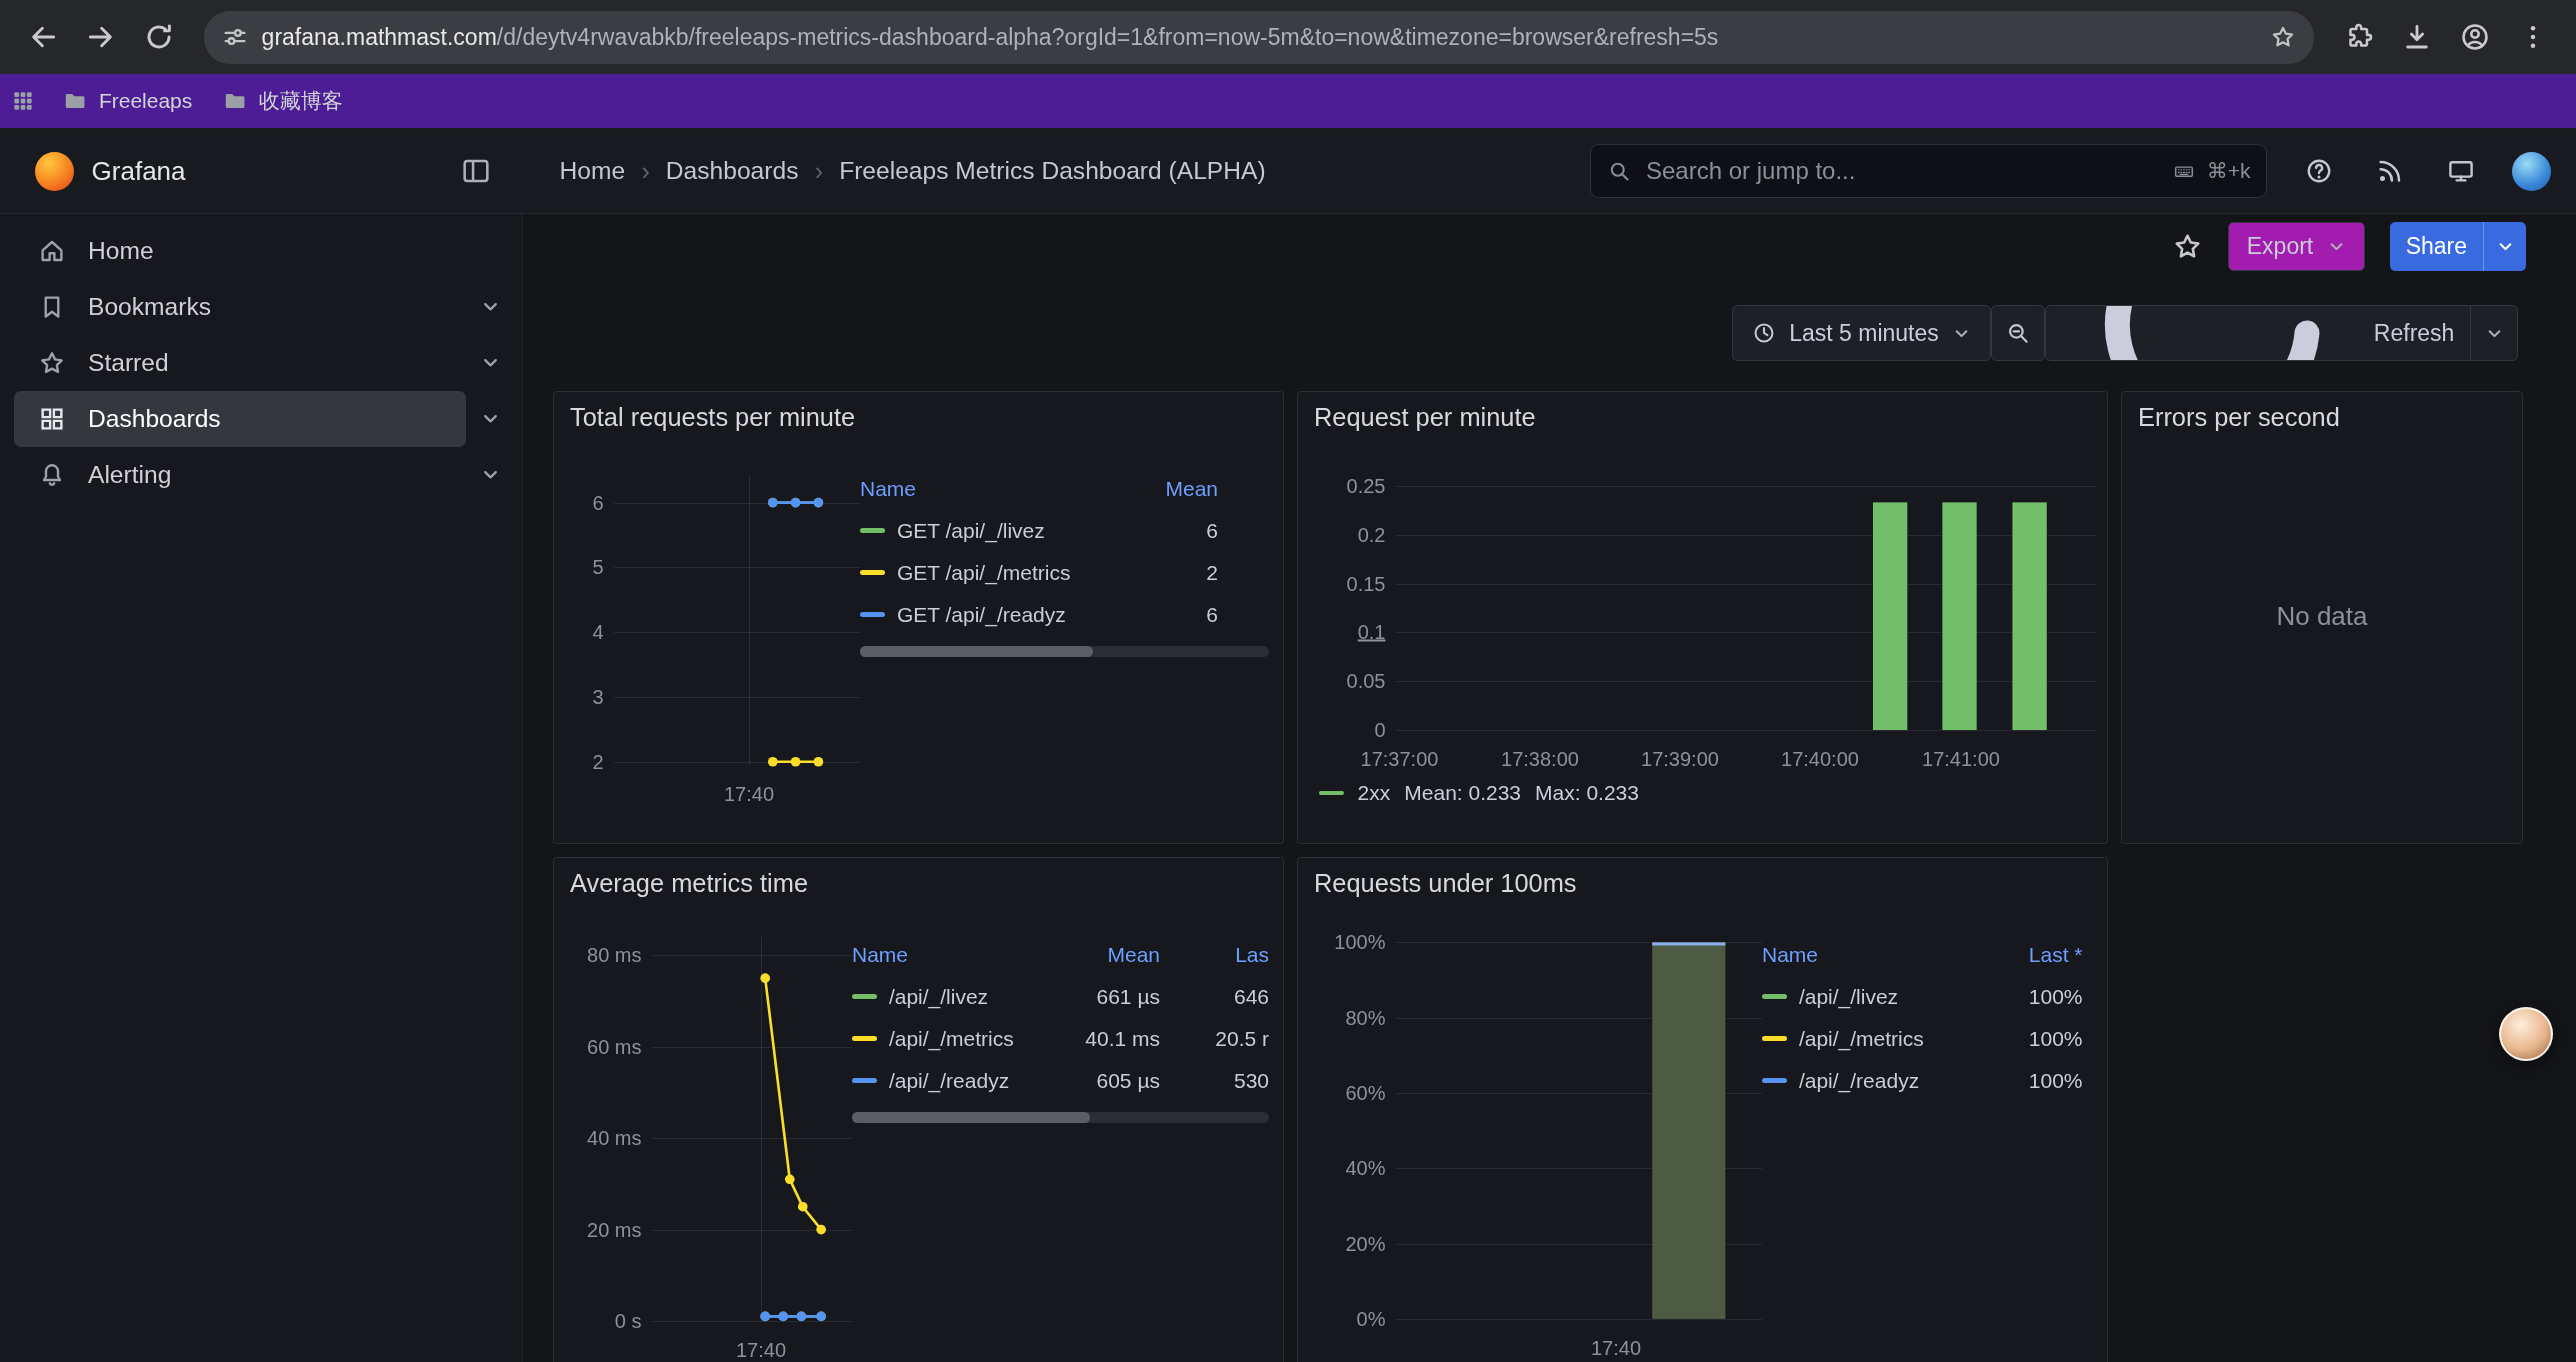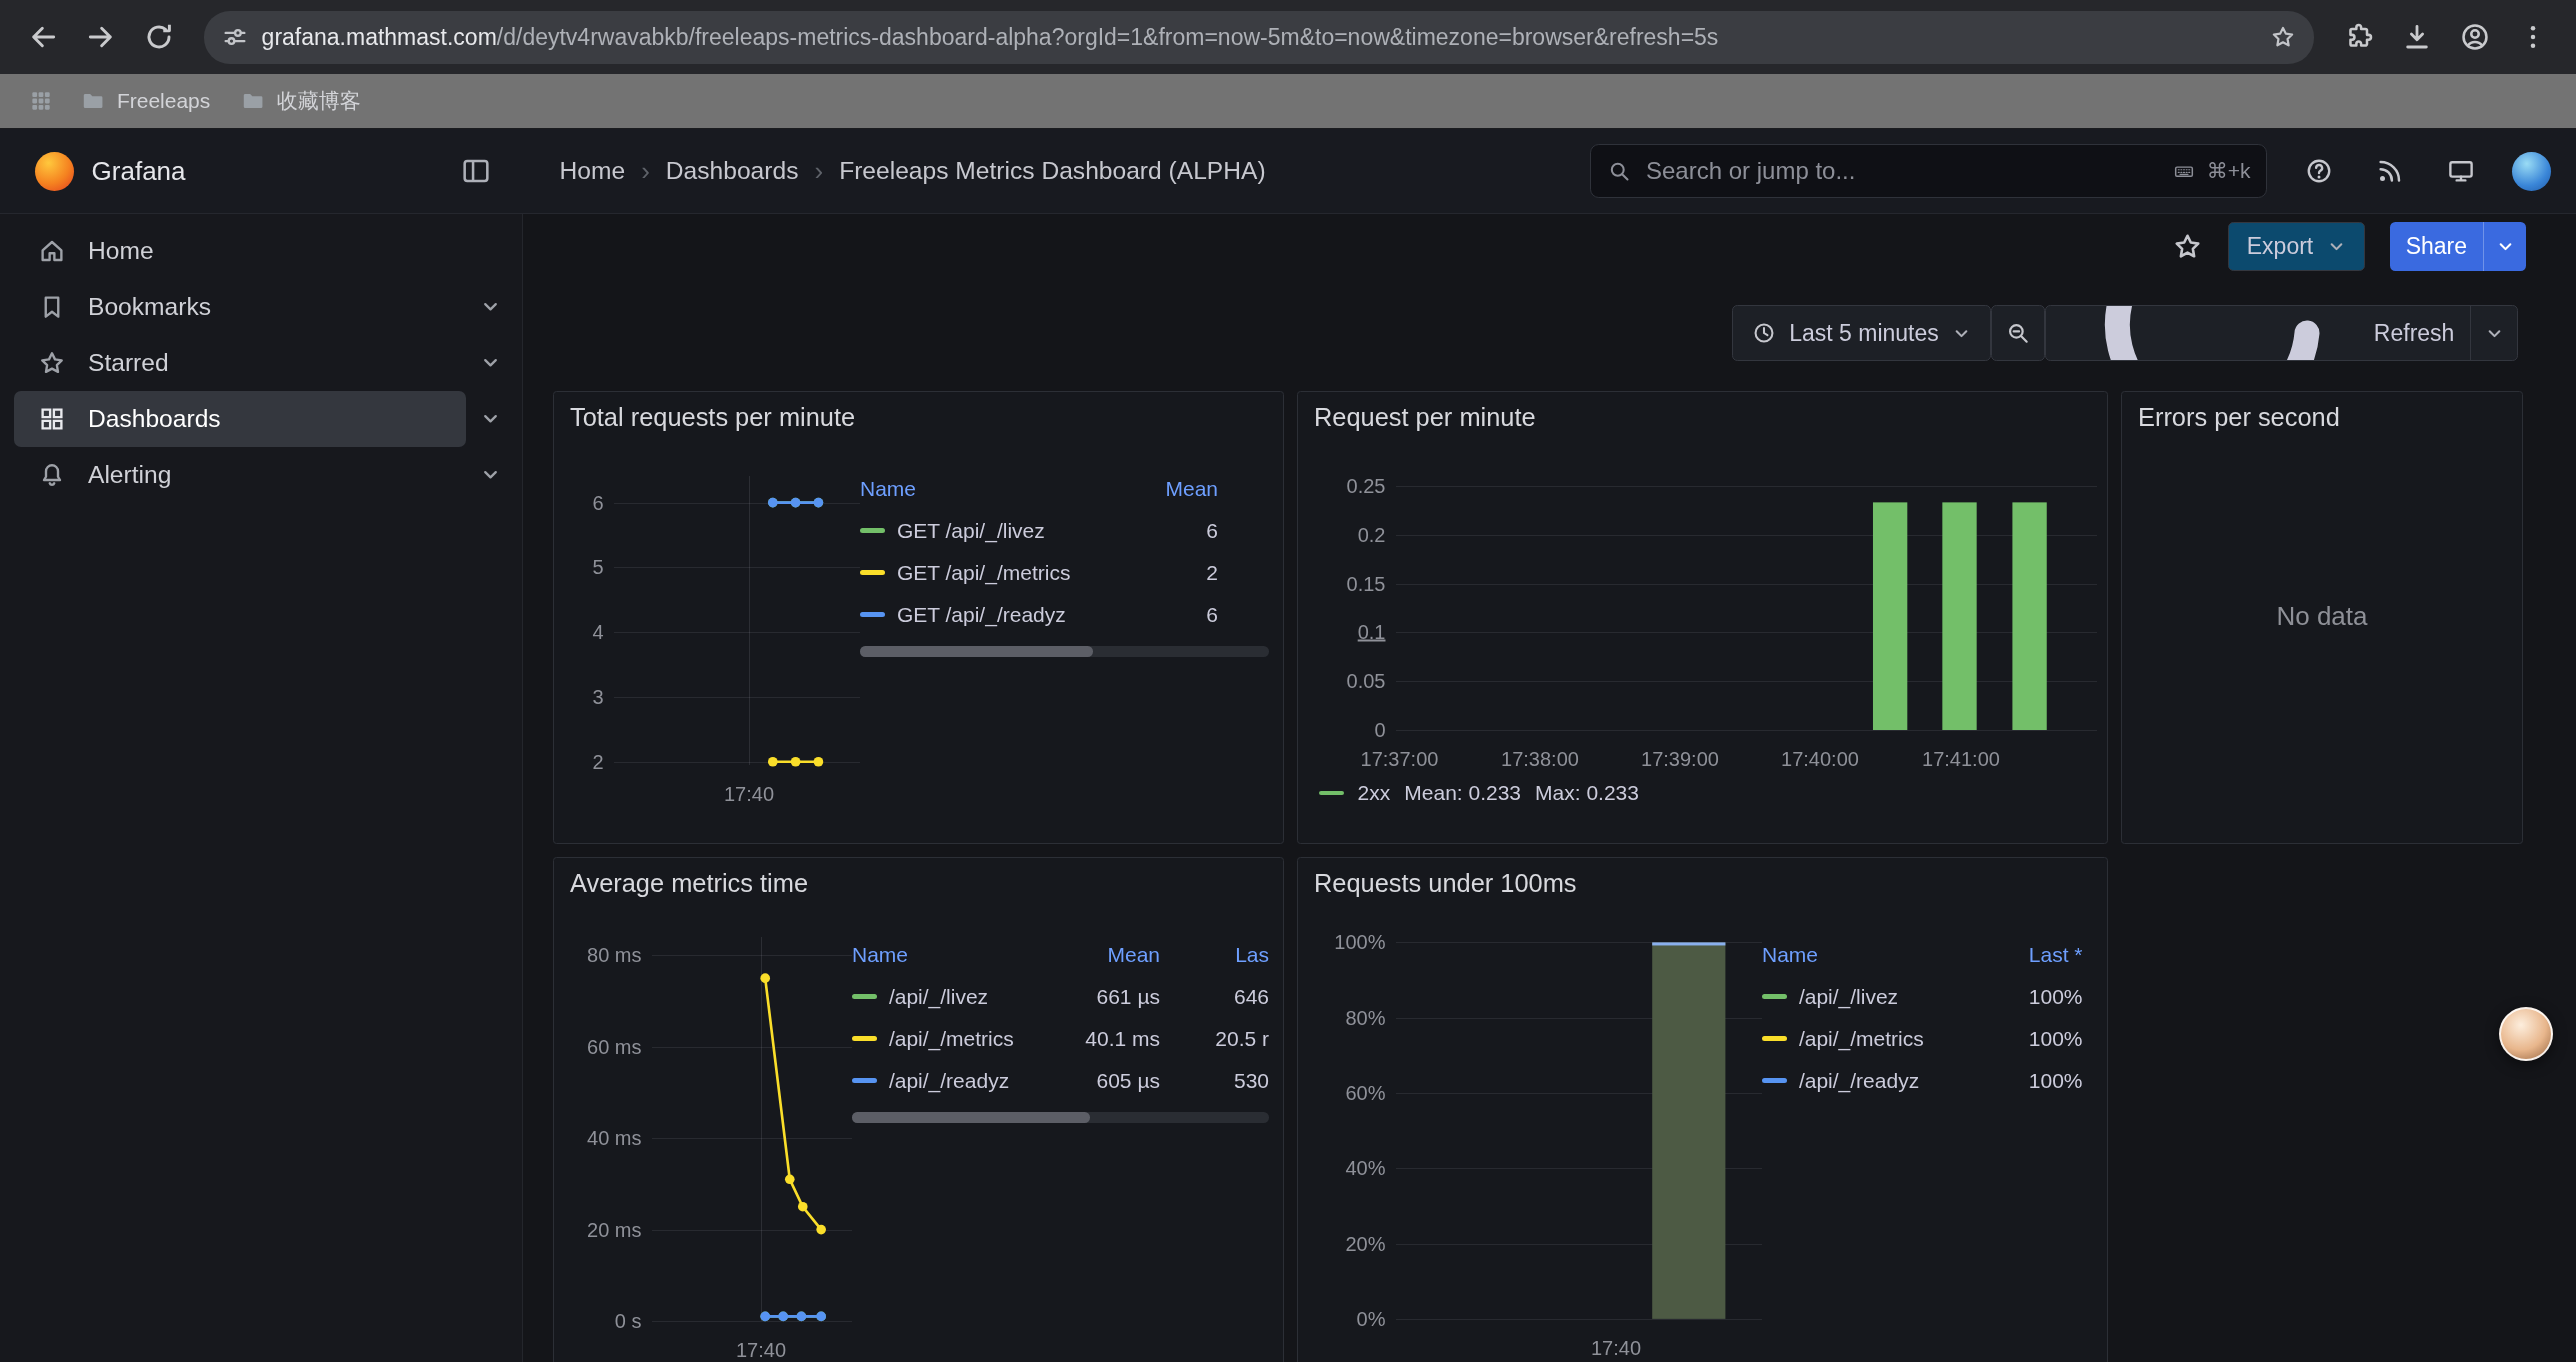--- a/index.html
+++ b/index.html
@@ -10,21 +10,21 @@
 
 
 .chrome-toolbar{height:74px;background:#26272b;display:flex;align-items:center;padding:0 17.5px;gap:7px}
 .cbtn{width:51px;height:51px;border-radius:50%;display:flex;align-items:center;justify-content:center;color:#c9cacd}
 .cbtn .ih{width:32px;height:32px}
 .omnibox{flex:1;height:53px;background:#3b3d42;border-radius:26px;margin:0 12.3px;display:flex;align-items:center;padding:0 17.5px;min-width:0;gap:12.3px}
 .omnibox .ih{width:28px;height:28px;color:#c3c5c9}
 .url{flex:1;font-size:23px;white-space:nowrap;overflow:hidden;min-width:0}
 .url-domain{color:#e8e9ec}
 .url-path{color:#aeb1b7}
-.chrome-bookmarks{height:55px;background:#737373;display:flex;align-items:center;padding:0 28px;gap:5.3px;border-bottom:0.9px solid #1b1c1f}
+.chrome-bookmarks{height:55px;background:#4c1d95;display:flex;align-items:center;padding:0 10px;gap:5.3px;border-bottom:0.9px solid #1b1c1f}
 .bm-item{display:flex;align-items:center;gap:10.5px;padding:7px 12.3px;border-radius:7px;color:#d3d4d8;font-size:21px;white-space:nowrap}
 .bm-item .ih{width:26px;height:26px}
 .apps-ih{width:26px;height:26px;margin-right:8.8px}
 
 
 .grafana{position:absolute;top:129px;left:0;right:0;bottom:0;background:#141519}
 .g-header{height:85px;display:flex;align-items:center;border-bottom:0.9px solid #25272e;background:#181a20;padding:0 24.6px}
 .glogo{width:39px;height:39px;border-radius:50%;margin-left:10.5px;flex-shrink:0;
   background:radial-gradient(circle at 35% 28%,#ffc83d,#f58220 55%,#e8531f 85%)}
 .brand{font-size:26px;font-weight:500;color:#e6e7eb;margin-left:17.5px;white-space:nowrap}
@@ -50,21 +50,21 @@
 .srow.active .srow-main{background:#34373e;color:#ffffff;font-weight:500}
 .sicon{width:30px;height:30px;color:#9ea1a8}
 .srow.active .sicon{color:#e9eaee}
 .srow-chev{width:49px;display:flex;justify-content:center;color:#9ea1a8}
 .srow-chev .ih{width:23px;height:23px}
 
 
 .main{position:absolute;top:0;left:523px;right:0;bottom:0;overflow:hidden}
 .actions-row{position:absolute;top:7px;right:50px;display:flex;align-items:center;gap:24.6px;height:51px}
 .fav-ih{width:33px;height:33px;color:#c6c7cd}
-.btn{display:flex;align-items:center;gap:12.3px;height:49px;padding:0 17.5px;border-radius:5.3px;border:0.9px solid #34373f;background:#0c4a6e;color:#ccccdc;font-size:23px;font-family:inherit;white-space:nowrap}
+.btn{display:flex;align-items:center;gap:12.3px;height:49px;padding:0 17.5px;border-radius:5.3px;border:0.9px solid #34373f;background:#a21caf;color:#ccccdc;font-size:23px;font-family:inherit;white-space:nowrap}
 .btn .chev-ih{width:21px;height:21px;color:#aeb0b8}
 .btn-split{display:flex;height:49px;border-radius:5.3px;overflow:hidden}
 .btn-split .seg{display:flex;align-items:center;padding:0 16px;gap:12.3px;font-size:23px;white-space:nowrap}
 .btn-split.blue{background:#3a6ae0;color:#fff}
 .btn-split.blue .seg.chev{border-left:0.9px solid rgba(255,255,255,.28);padding:0 10.5px}
 .btn-split.blue .chev-ih{width:21px;height:21px;color:#fff}
 .time-row{position:absolute;top:91px;right:58px;display:flex;align-items:center;}
 .time-row .btn{height:56px;background:#1d2026;border-color:#33363e}
 .btn .t-ih{width:26px;height:26px;color:#c6c7cd}
 .btn.sq{width:54px;height:56px;padding:0;justify-content:center}

